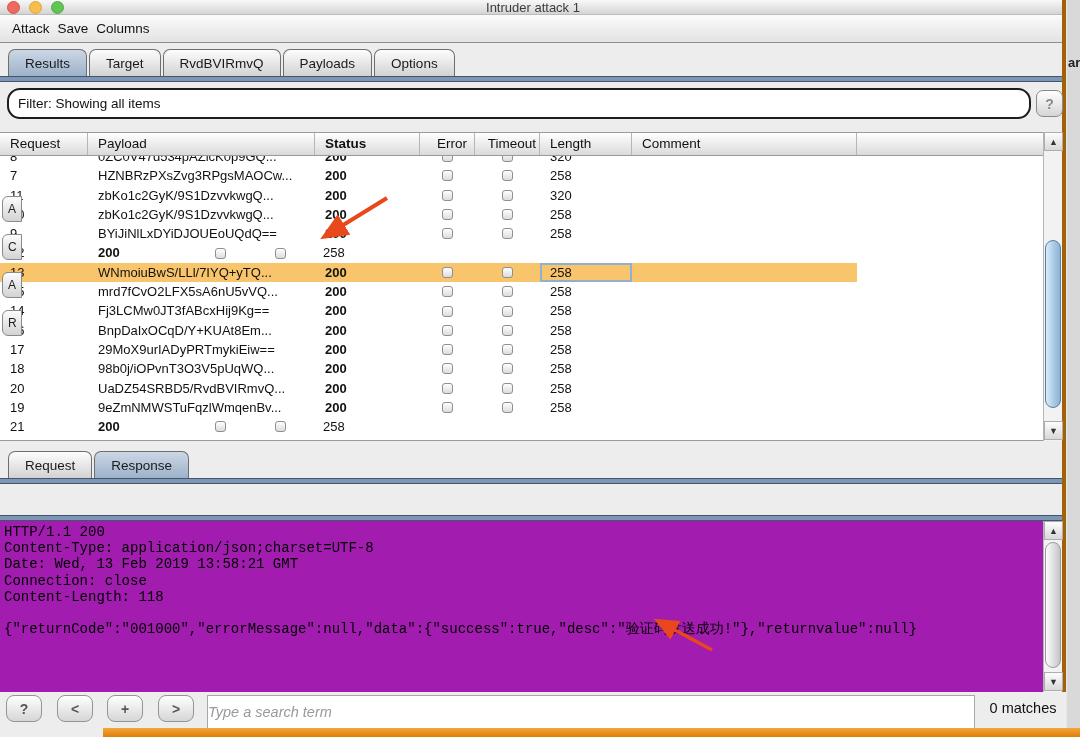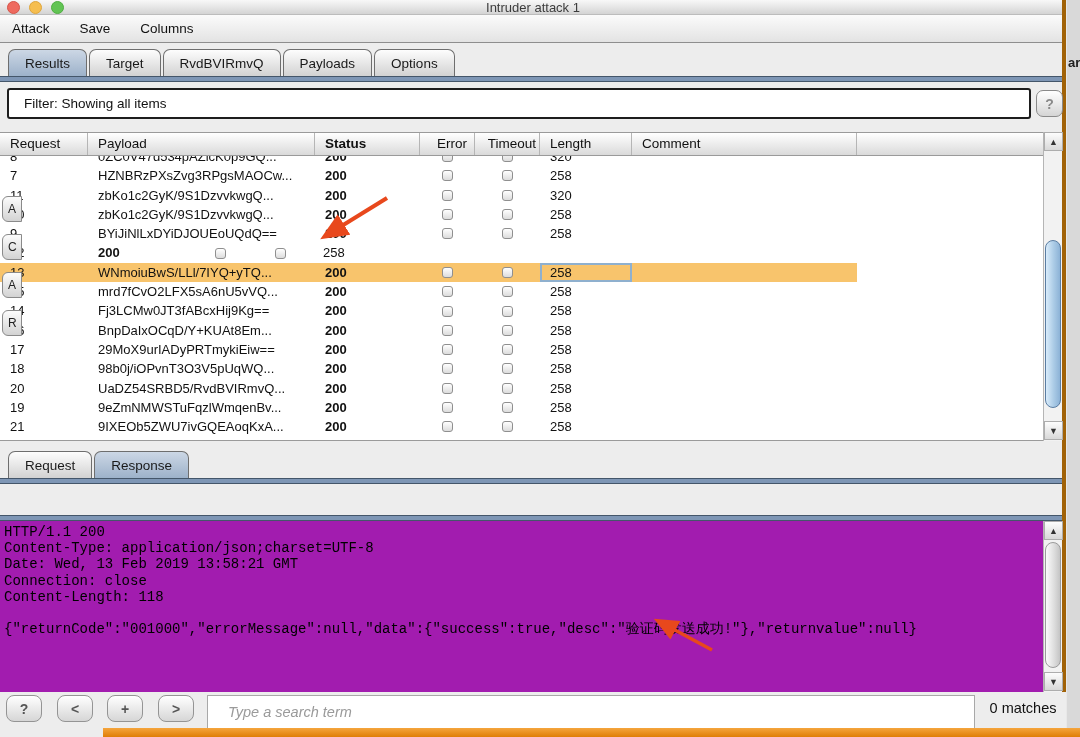--- a/index.html
+++ b/index.html
@@ -14,38 +14,38 @@
     background:linear-gradient(#f8f8f8,#d4d4d4); border-bottom:1px solid #bcbcbc; }
   .tl { position:absolute; top:1px; width:13px; height:13px; border-radius:50%; }
   .tl.red { left:7px;  background:#ee6a5f; border:1px solid #d5544a; }
   .tl.yel { left:29px; background:#f6be4f; border:1px solid #dfa63c; }
   .tl.grn { left:51px; background:#62c454; border:1px solid #4eae41; }
   .win-title { position:absolute; left:0; top:0; width:1066px; height:15px; text-align:center;
     font-size:13px; line-height:15px; color:#3c3c3c; }
 
   .menubar { position:absolute; left:0; top:15px; width:100%; height:28px;
     background:linear-gradient(#fbfbfb,#e3e3e3); border-bottom:1px solid #8e8e8e;
-    display:flex; align-items:center; gap:30px; padding-left:12px; }
+    display:flex; align-items:center; gap:8px; padding-left:12px; }
   .menu-item { font-size:13.5px; color:#111; }
 
   
   .tabstrip { position:absolute; left:0; width:100%; display:flex; align-items:flex-end; gap:2px; padding-left:8px; }
   .tab { height:27px; padding:0 16px; border:1px solid #6e6e6e; border-bottom:none;
     border-radius:7px 7px 0 0; background:linear-gradient(#fdfdfd,#d2d2d2);
     font-size:13.5px; color:#1a1a1a; display:flex; align-items:center; position:relative; }
   .tab.selected { background:linear-gradient(#ccd7e5,#9db2ca); }
   .steel { position:absolute; left:0; width:100%; height:6px; background:#7e96b5;
     border-top:1px solid #44566a; border-bottom:1px solid #44566a; }
 
   .main-tabs { top:49px; }
   .steel-1 { top:76px; }
 
   
   .filterbox { position:absolute; left:7px; top:88px; width:1024px; height:31px; background:#fff;
-    border:2px solid #1d1d1d; border-radius:3px; display:flex; align-items:center; padding-left:15px;
+    border:2px solid #1d1d1d; border-radius:13px; display:flex; align-items:center; padding-left:9px;
     font-size:13.5px; color:#111; }
   .helpbtn { position:absolute; left:1036px; top:90px; width:27px; height:27px; border:1px solid #8a8a8a;
     border-radius:7px; background:linear-gradient(#ffffff,#d5d5d5); font-size:14px; font-weight:bold;
     color:#8a8a8a; display:flex; align-items:center; justify-content:center; }
 
   
   .table-area { position:absolute; left:0; top:132px; width:1043px; height:309px; background:#fff;
     border-top:1px solid #9a9a9a; border-bottom:1px solid #9a9a9a; overflow:hidden; }
   .thead { position:absolute; left:0; top:0; width:100%; height:23px;
     background:linear-gradient(#ffffff,#dadada); border-bottom:1px solid #9a9a9a; display:flex; }
@@ -88,21 +88,21 @@
   .response-area { position:absolute; left:0; top:521px; width:1043px; height:171px; background:#a21caf; overflow:hidden; }
   .response-pre { font-family:"Liberation Mono", monospace; font-size:14px; line-height:16.2px;
     color:#000; white-space:pre; padding:3px 0 0 4px; }
 
   
   .bottombar { position:absolute; left:0; top:692px; width:1066px; height:36px; background:#ededed; }
   .sq-btn { position:absolute; top:3px; width:36px; height:27px; border:1.5px solid #949494; border-radius:8px;
     background:linear-gradient(#ffffff,#d6d6d6); font-size:14px; color:#555; font-weight:bold;
     display:flex; align-items:center; justify-content:center; }
   .search-input { position:absolute; left:207px; top:3px; width:768px; height:34px; border:1px solid #a8a8a8;
-    background:#fff; font-family:"Liberation Sans", sans-serif; font-size:14.5px; padding-left:20px; color:#404040; }
+    background:#fff; font-family:"Liberation Sans", sans-serif; font-size:14.5px; padding-left:0; color:#404040; }
   .search-input::placeholder { color:#9a9a9a; font-style:italic; }
   .matches { position:absolute; left:985px; top:3px; width:76px; height:27px; line-height:27px;
     font-size:14.5px; color:#111; text-align:center; }
 
   
   .bg-strip { position:absolute; left:1067px; top:0; width:13px; height:737px; background:#d9d9d9; overflow:hidden; }
   .bg-topfrag { position:absolute; left:1px; top:55px; font-size:13px; font-weight:bold; color:#222; }
   .bg-btnfrag { position:absolute; left:2px; width:20px; height:26px; border:1px solid #8a8a8a; border-radius:6px 0 0 6px;
     background:linear-gradient(#fcfcfc,#d3d3d3); font-size:12px; color:#222;
     display:flex; align-items:center; padding-left:5px; }
@@ -329,21 +329,20 @@
               <span class="cb"></span>
             </div>
             <div class="c c-tim">
               <span class="cb"></span>
             </div>
             <div class="c c-len">258</div>
             <div class="c c-com"></div>
           </div>
           <div class="trow">
             <div class="c c-req">21</div>
-            <div class="c c-pay">9IXEOb5ZWU7ivGQEAoqKxA...</div>
             <div class="c c-sta">200</div>
             <div class="c c-err">
               <span class="cb"></span>
             </div>
             <div class="c c-tim">
               <span class="cb"></span>
             </div>
             <div class="c c-len">258</div>
             <div class="c c-com"></div>
           </div>

